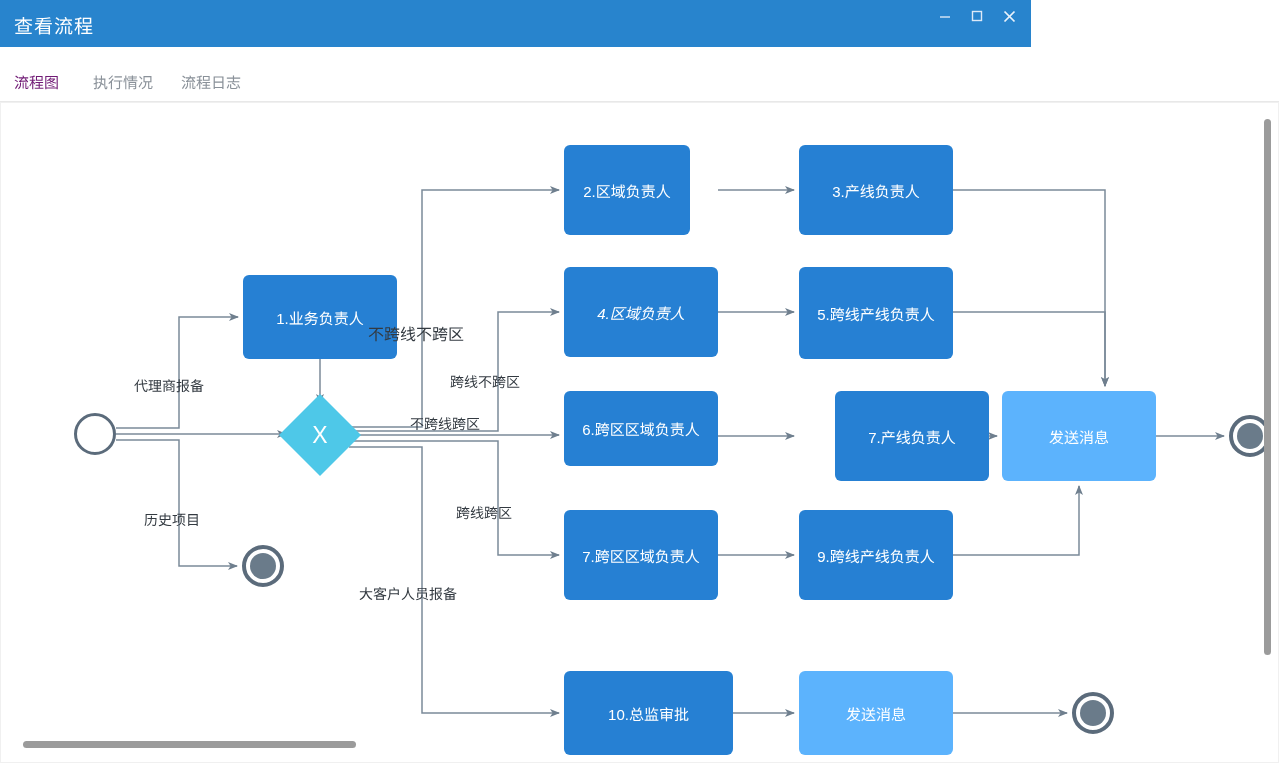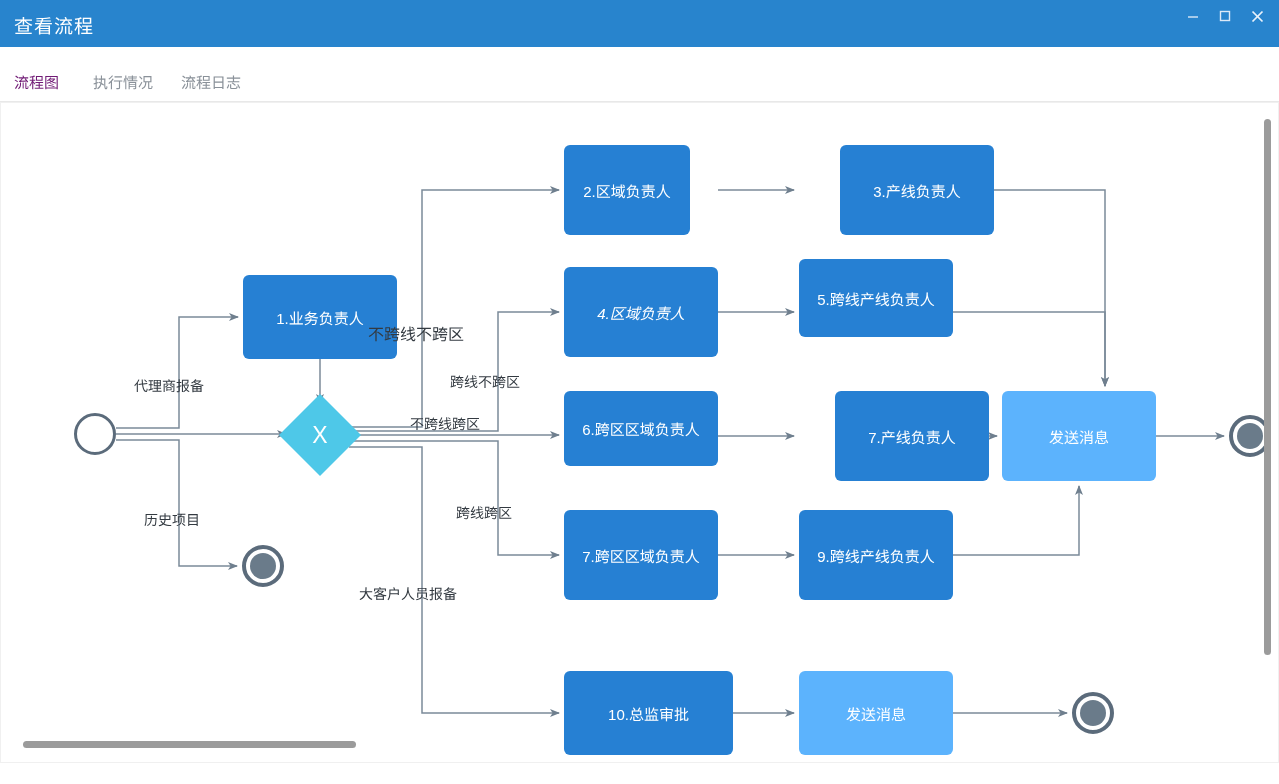--- a/index.html
+++ b/index.html
@@ -13,21 +13,21 @@
     height: 784px;
     overflow: hidden;
     font-family: "Liberation Sans", "DejaVu Sans", sans-serif;
     -webkit-font-smoothing: antialiased;
   }
 
   
   #titlebar {
     position: absolute;
     left: 0; top: 0;
-    width: 1279px; height: 47px;
+    width: 1031px; height: 47px;
     background: #2884cd;
     box-sizing: border-box;
   }
   #window-title {
     position: absolute;
     left: 14px; top: 11px;
     color: #ffffff;
     font-size: 19px;
     letter-spacing: 1px;
     white-space: nowrap;
@@ -279,23 +279,23 @@
 
     <div class="event-end" style="left:241px; top:442px;"></div>
     <div class="event-end" style="left:1228px; top:312px;"></div>
     <div class="event-end" style="left:1071px; top:589px;"></div>
 
     <div class="gateway" style="left:290px; top:303px;"></div>
     <div class="gateway-x" style="left:290px; top:303px;">X</div>
 
     <div class="node task" style="left:242px; top:172px; width:154px; height:84px;">1.业务负责人</div>
     <div class="node task" style="left:563px; top:42px; width:126px; height:90px;">2.区域负责人</div>
-    <div class="node task" style="left:839px; top:42px; width:154px; height:90px;">3.产线负责人</div>
+    <div class="node task" style="left:798px; top:42px; width:154px; height:90px;">3.产线负责人</div>
     <div class="node task" style="left:563px; top:164px; width:154px; height:90px;font-style:italic;">4.区域负责人</div>
-    <div class="node task" style="left:798px; top:156px; width:154px; height:78px;">5.跨线产线负责人</div>
+    <div class="node task" style="left:798px; top:164px; width:154px; height:92px;">5.跨线产线负责人</div>
     <div class="node task" style="left:563px; top:288px; width:154px; height:75px;">6.跨区区域负责人</div>
     <div class="node task" style="left:798px; top:288px; width:154px; height:90px;margin-left:36px;">7.产线负责人</div>
     <div class="node task" style="left:563px; top:407px; width:154px; height:90px;">7.跨区区域负责人</div>
     <div class="node task" style="left:798px; top:407px; width:154px; height:90px;">9.跨线产线负责人</div>
     <div class="node task" style="left:563px; top:568px; width:169px; height:84px;">10.总监审批</div>
 
     <div class="node message" style="left:1001px; top:288px; width:154px; height:90px;">发送消息</div>
     <div class="node message" style="left:798px; top:568px; width:154px; height:84px;">发送消息</div>
 
     <div class="edge-label" style="left:133px; top:272px;">代理商报备</div>

